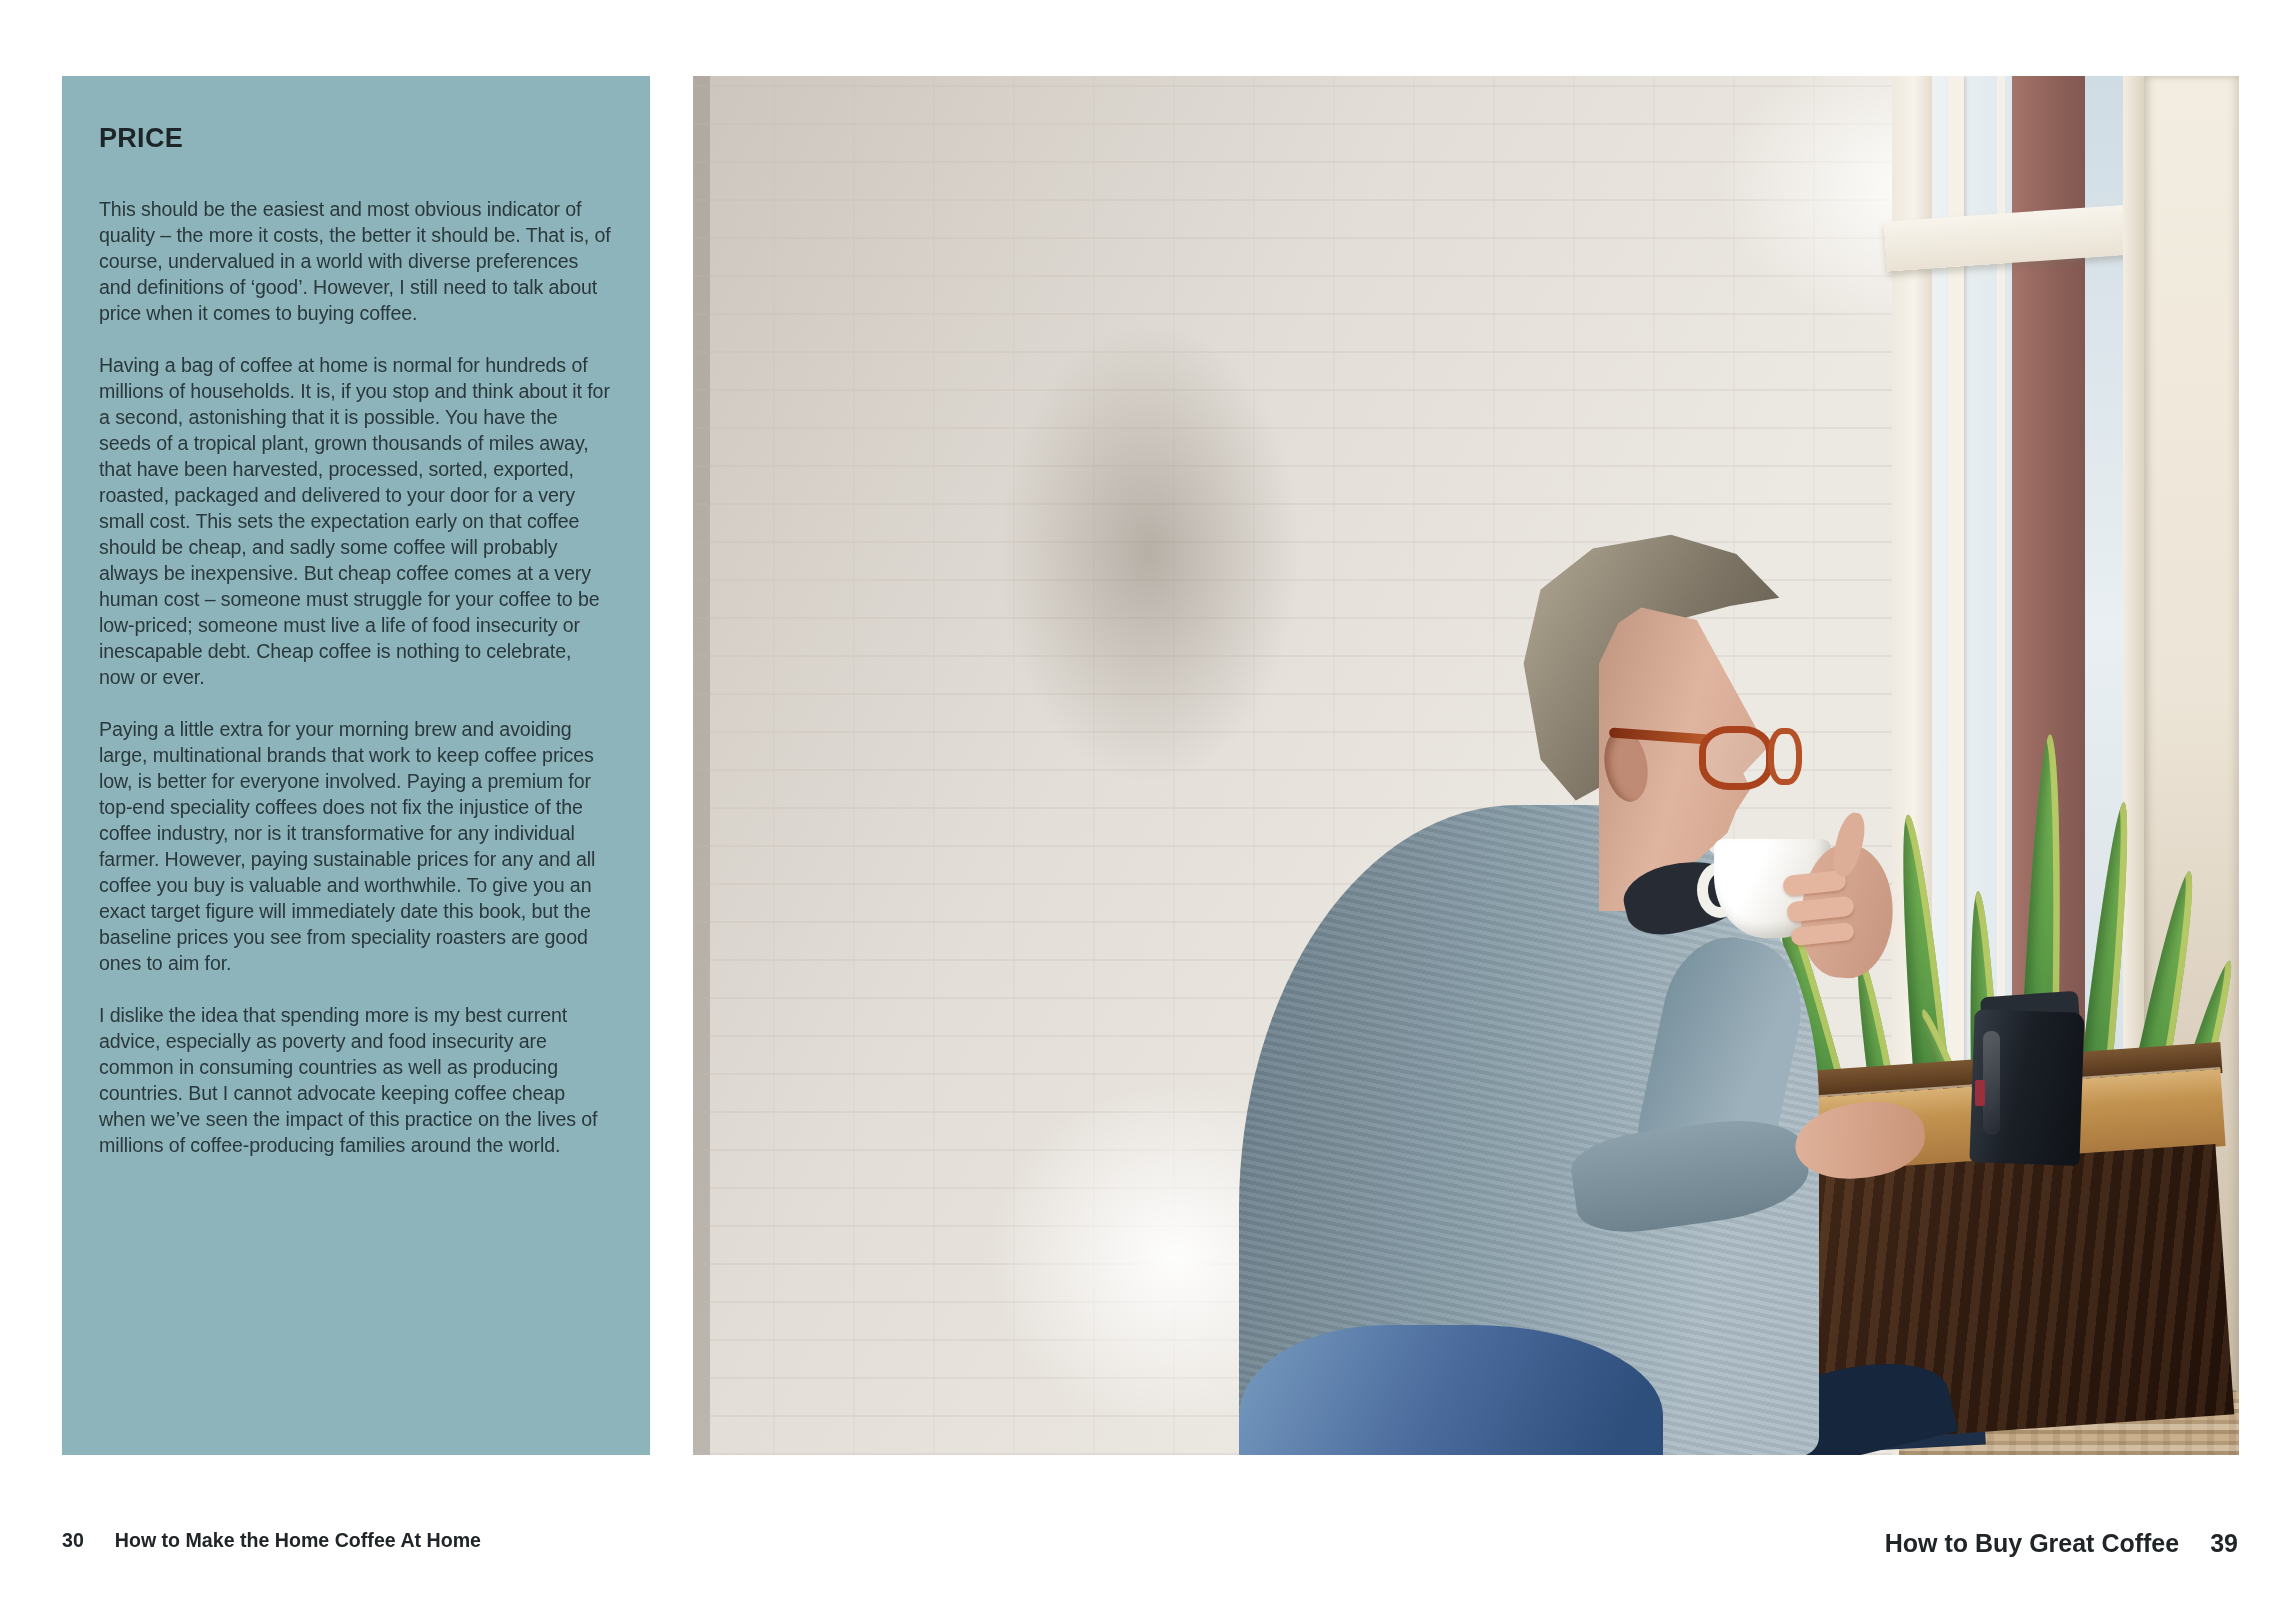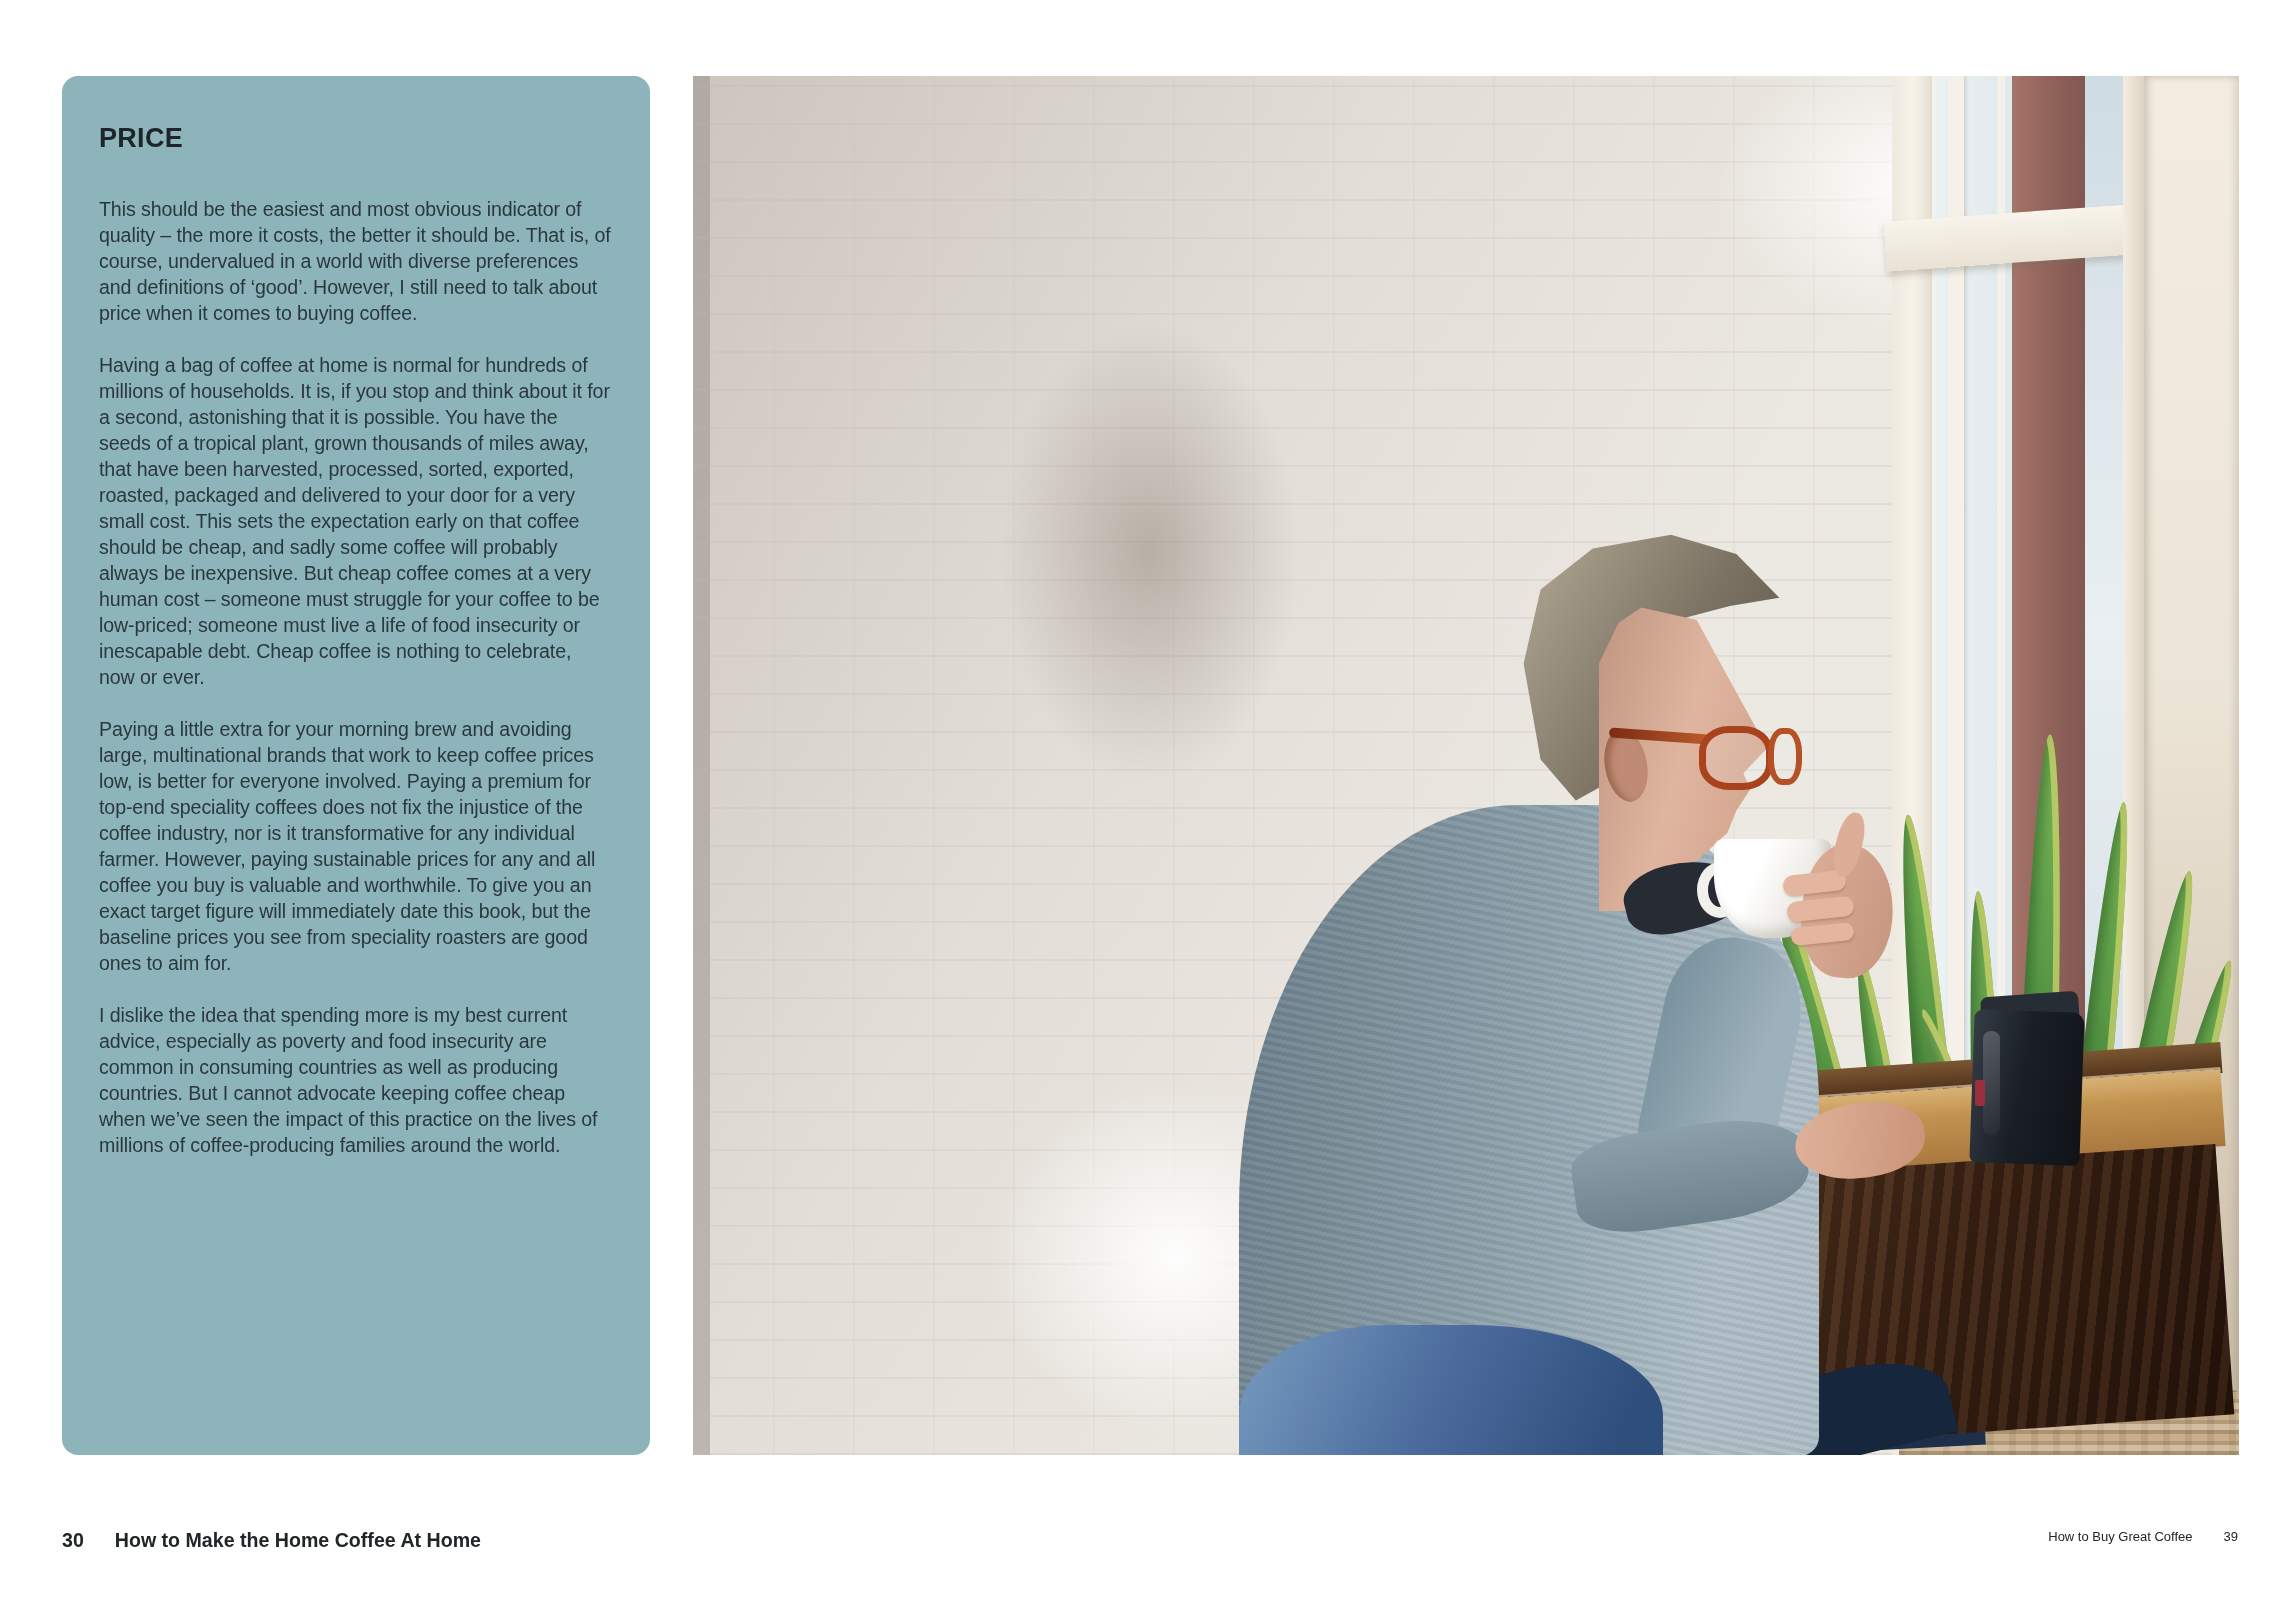--- a/index.html
+++ b/index.html
@@ -2,21 +2,21 @@
 <html style="font-size:10.4px"><head>
 <meta charset="utf-8">
 <style>
   html,body{margin:0;padding:0;background:#ffffff;}
   .spread{position:relative;width:2295px;height:1617px;background:#ffffff;overflow:hidden;
           font-family:"Liberation Sans", sans-serif;}
   .spread *, .spread *::before, .spread *::after{box-sizing:border-box;}
 
   
   .panel{position:absolute;left:62px;top:76px;width:588px;height:1379px;
-         background:#8db4ba;padding:47px 38px 0 37px;border-radius:16px;}
+         background:#8db4ba;padding:47px 38px 0 37px;}
   .panel-heading{margin:0 0 43px 0;font-size:27px;line-height:30px;font-weight:700;
                  letter-spacing:0.3px;color:#1d2528;}
   .panel p{margin:0 0 26px 0;font-size:19.6px;line-height:26px;letter-spacing:-0.1px;
            color:#2a383d;font-weight:400;}
 
   
   .photo{position:absolute;left:693px;top:76px;width:1546px;height:1379px;
          overflow:hidden;background:#ece8e2;}
   .photo div{position:absolute;}
 
@@ -147,21 +147,21 @@
   .f1{left:1090px;top:797px;width:63px;height:19.6px;}
   .f2{left:1094px;top:823px;width:67px;height:19.6px;}
   .f3{left:1098px;top:849px;width:63px;height:18px;}
   .thumb{left:1143px;top:736px;width:26px;height:65px;background:#dcae97;
       border-radius:45%;transform:rotate(14deg);}
 
   
   .footer-left{position:absolute;left:62px;top:1529px;display:flex;gap:31px;
       font-size:19.6px;font-weight:700;color:#202528;}
   .footer-right{position:absolute;right:57px;top:1529px;display:flex;gap:31px;
-      font-size:13px;font-weight:400;color:#202528;}
+      font-size:25px;font-weight:700;color:#202528;}
 </style>
 </head>
 <body>
 
 <div class="spread">
 
   <section class="panel">
     <h1 class="panel-heading">PRICE</h1>
     <p>This should be the easiest and most obvious indicator of quality – the more it costs, the better it should be. That is, of course, undervalued in a world with diverse preferences and definitions of ‘good’. However, I still need to talk about price when it comes to buying coffee.</p>
     <p>Having a bag of coffee at home is normal for hundreds of millions of households. It is, if you stop and think about it for a second, astonishing that it is possible. You have the seeds of a tropical plant, grown thousands of miles away, that have been harvested, processed, sorted, exported, roasted, packaged and delivered to your door for a very small cost. This sets the expectation early on that coffee should be cheap, and sadly some coffee will probably always be inexpensive. But cheap coffee comes at a very human cost – someone must struggle for your coffee to be low-priced; someone must live a life of food insecurity or inescapable debt. Cheap coffee is nothing to celebrate, now or ever.</p>

